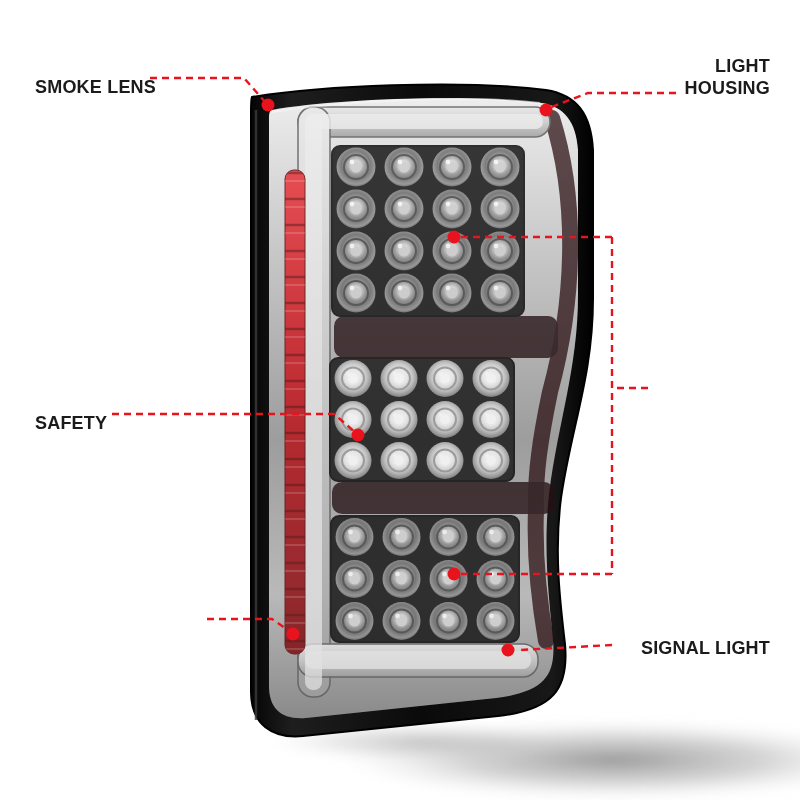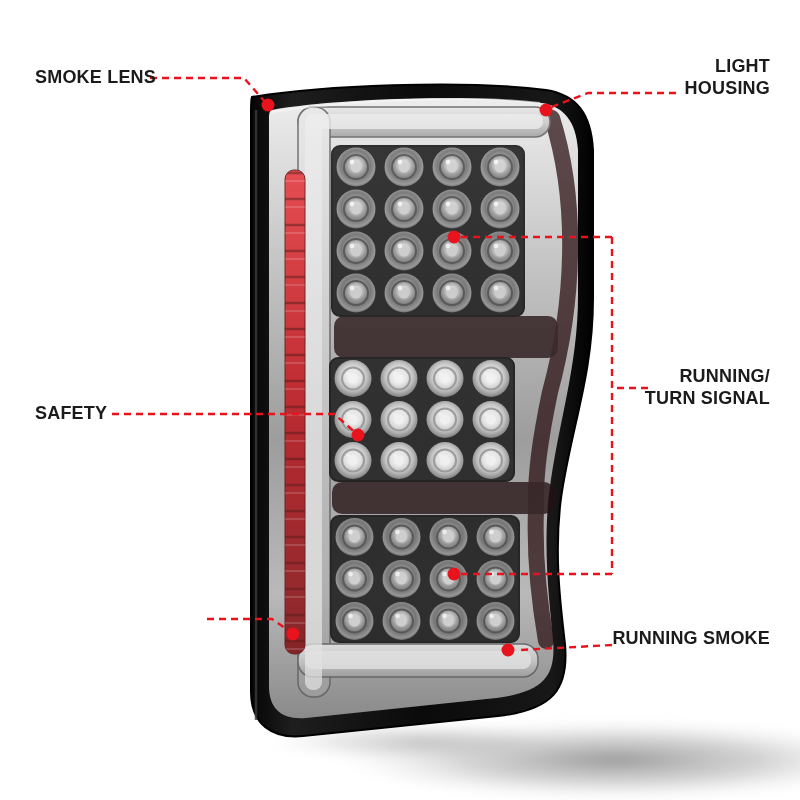--- a/index.html
+++ b/index.html
@@ -10,21 +10,21 @@
   .stage svg{position:absolute;left:0;top:0;}
   .callout{
     position:absolute;
     font-weight:bold;
     font-size:18px;
     line-height:1.22;
     color:#1b1b1b;
     letter-spacing:.2px;
   }
   .callout.right{text-align:right;}
-  .nowrap{white-space:nowrap;}
+  .nowrap{white-space:nowrap;margin-top:10px;}
   #lbl-smoke   {left:35px;  top:67px;}
   #lbl-chrome  {right:30px; top:56px;  width:112px;}
   #lbl-reverse {left:35px;  top:403px;}
   #lbl-turn    {right:30px; top:366px; width:128px;}
   #lbl-safety  {left:35px;  top:607px;}
   #lbl-running {right:30px; top:628px;}
 </style>
 </head>
 <body>
 
@@ -167,16 +167,15 @@
       <circle cx="454" cy="237" r="6.5"></circle>
       <circle cx="454" cy="574" r="6.5"></circle>
       <circle cx="293" cy="634" r="6.5"></circle>
       <circle cx="508" cy="650" r="6.5"></circle>
     </g>
   </svg>
 
   <div id="lbl-smoke" class="callout nowrap">SMOKE LENS</div>
   <div id="lbl-chrome" class="callout right">LIGHT HOUSING</div>
   <div id="lbl-reverse" class="callout nowrap">SAFETY</div>
-  <div id="lbl-turn" class="callout right">RUNNING/ TURN SIGNAL</div>
-  <div id="lbl-running" class="callout nowrap">RUNNING SMOKE</div>
+  <div id="lbl-running" class="callout nowrap">SIGNAL LIGHT</div>
 
 </div>
 
 </body></html>

